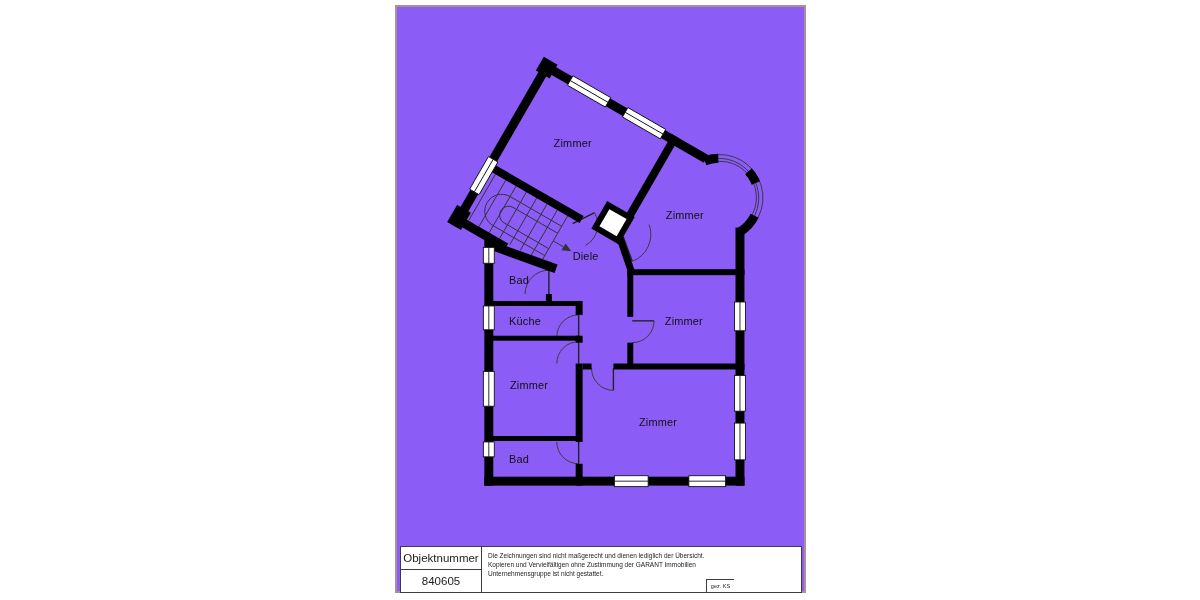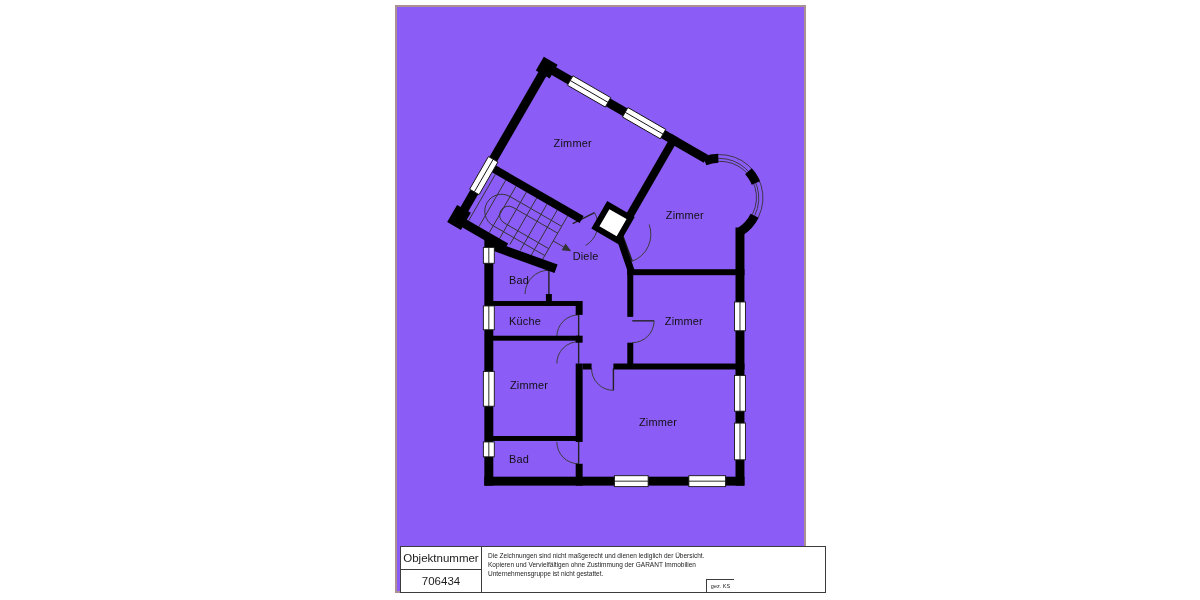--- a/index.html
+++ b/index.html
@@ -10,21 +10,21 @@
   #plan-svg{position:absolute;left:0;top:0;width:100%;height:100%;}
   .wall{fill:#000;}
   .win{fill:#fff;stroke:#141414;stroke-width:.9;}
   .winline{stroke:#141414;stroke-width:.9;}
   .door{stroke:#3a3a3a;stroke-width:1;fill:none;}
   .leaf{stroke:#222;stroke-width:1.4;}
   .thin{stroke:#333;stroke-width:.9;fill:none;}
   .lbl{font:11px "Liberation Sans",sans-serif;fill:#111;text-anchor:middle;letter-spacing:.2px;}
   
   #tblock{position:absolute;left:3px;top:539px;width:400px;height:45px;
-          border:1px solid #3c3c3c;background:#fff;padding-left:24px;}
+          border:1px solid #3c3c3c;background:#fff;}
   .tb-leftcol{position:absolute;left:0;top:0;width:80px;height:100%;border-right:1px solid #3c3c3c;}
   .tb-cell{display:flex;align-items:center;justify-content:center;color:#1c1c1c;}
   .tb-objlabel{height:22px;border-bottom:1px solid #3c3c3c;font-size:11.5px;}
   .tb-objvalue{height:21px;font-size:11.5px;}
   .tb-disc{position:absolute;left:81px;top:0;width:252px;height:100%;box-sizing:border-box;
            padding:4px 6px;font-size:6.5px;line-height:9px;color:#222;}
   .tb-gez{position:absolute;left:305px;top:32px;width:28px;height:13px;box-sizing:border-box;
           border-top:1px solid #3c3c3c;border-left:1px solid #3c3c3c;
           font-size:5.5px;color:#222;display:flex;align-items:center;justify-content:center;}
   .tb-logo{position:absolute;left:333px;top:0;width:67px;height:100%;
@@ -182,20 +182,20 @@
         <text class="lbl" x="684" y="326">Zimmer</text>
         <text class="lbl" x="528" y="391">Zimmer</text>
         <text class="lbl" x="658" y="428">Zimmer</text>
         <text class="lbl" x="518" y="465">Bad</text>
       </g>
     </svg>
 
     <div id="tblock">
       <div class="tb-leftcol">
         <div class="tb-cell tb-objlabel">Objektnummer</div>
-        <div class="tb-cell tb-objvalue">706434</div>
+        <div class="tb-cell tb-objvalue">840605</div>
       </div>
       <div class="tb-disc">Die Zeichnungen sind nicht maßgerecht und dienen lediglich der Übersicht. Kopieren und Vervielfältigen ohne Zustimmung der GARANT Immobilien Unternehmensgruppe ist nicht gestattet.</div>
       <div class="tb-gez">gez. KS</div>
     </div>
 
   </div>
 </div>
 
 </body></html>

